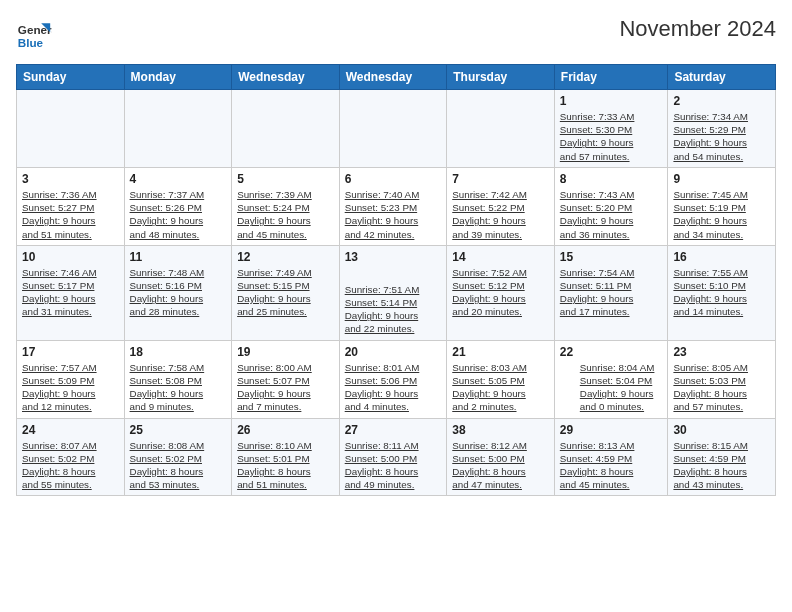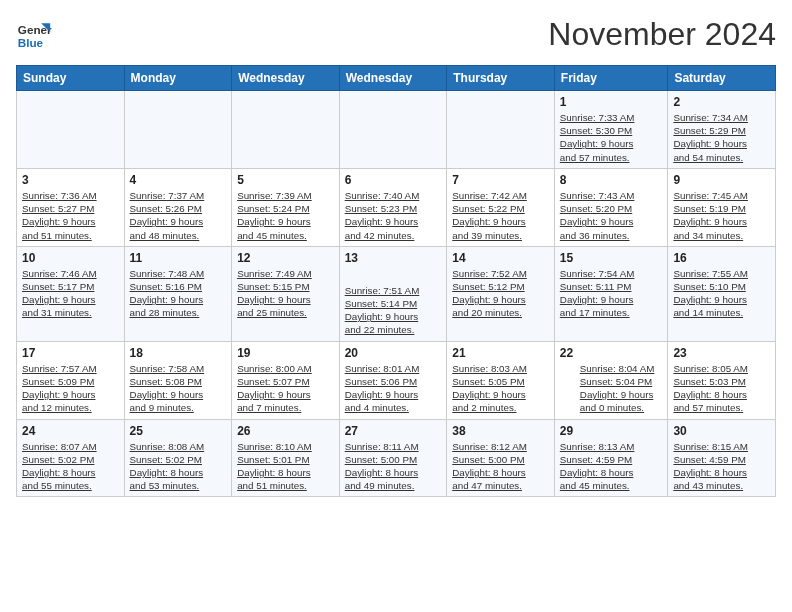--- a/index.html
+++ b/index.html
@@ -20,21 +20,21 @@
       display: flex;
       align-items: center;
       gap: 4px;
     }
     .logo-icon {
       width: 36px;
       height: 36px;
     }
     .title-block { text-align: right; }
     .month-title {
-      font-size: 32px;
+      font-size: 22px;
       font-weight: 300;
       color: #333;
     }
     .location {
       font-size: 14px;
       color: #555;
     }
     table {
       width: 100%;
       border-collapse: collapse;

